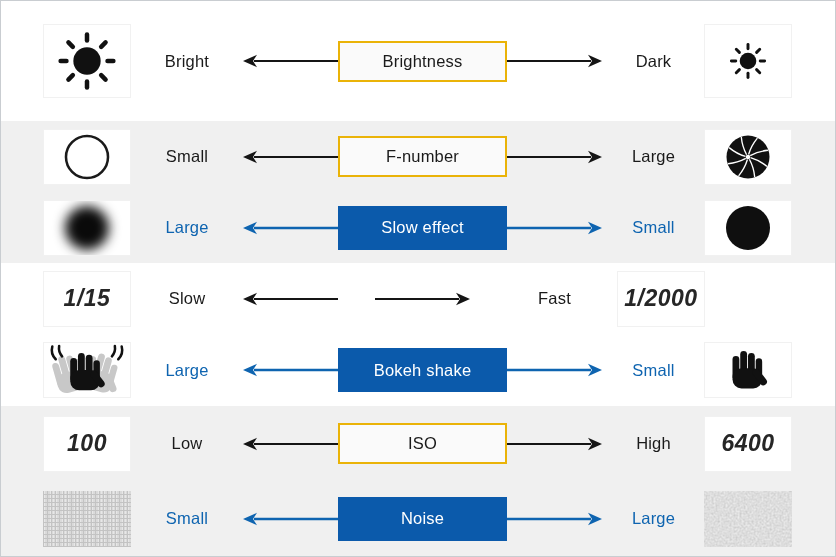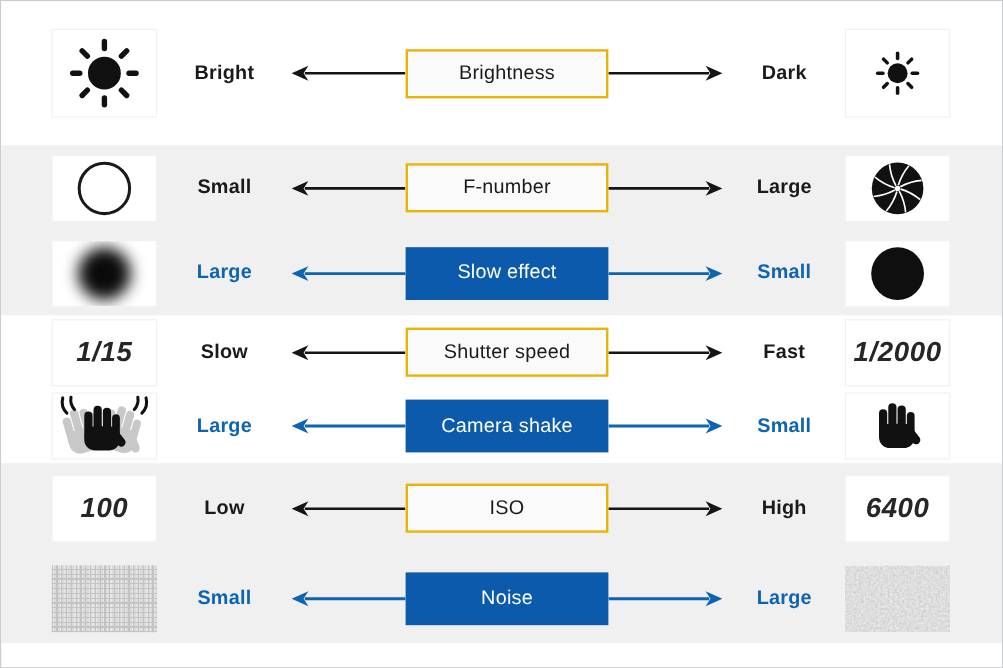--- a/index.html
+++ b/index.html
@@ -7,38 +7,38 @@
     --blue:#0b5aab; --blue-text:#0e64b0; --ink:#1a1a1a;
     --row-alt-bg:#f0f0f0; --canvas-border:#c9cdd1; --box-bg:#fafafa;
   }
   .canvas{
     width:834px;height:555px;border:1px solid var(--canvas-border);
     background:#fff;overflow:hidden;display:flex;flex-direction:column;
   }
   .row{display:flex;flex-direction:column;justify-content:center;}
   .row-brightness{height:120px;background:#fff;}
   .row-aperture{height:142px;background:var(--row-alt-bg);}
-  .row-shutter{height:123px;background:#fff;}
+  .row-shutter{height:143px;background:#fff;}
   .row-iso{height:150px;background:var(--row-alt-bg);}
   .line{
     flex:1;display:grid;align-items:center;
     grid-template-columns:88px 112px 95px 169px 95px 103px 87px;
     padding-left:42px;padding-right:43px;
   }
   
   .tile{
     width:88px;height:56px;background:#fff;border:1px solid #f1f1f1;
     box-sizing:border-box;display:flex;align-items:center;justify-content:center;
     overflow:hidden;justify-self:start;
   }
   .col-right .tile, .tile.right{justify-self:end;}
   .row-brightness .tile{height:74px;}
   .tile.texture{border:none;}
   
-  .side-label{font-size:16.5px;color:var(--ink);text-align:center;letter-spacing:.2px;font-weight:bold;}
+  .side-label{font-size:16.5px;color:var(--ink);text-align:center;letter-spacing:.2px;}
   .line.blue .side-label{color:var(--blue-text);}
   
   .arrow{display:flex;align-items:center;justify-content:center;color:#151515;}
   .line.blue .arrow{color:var(--blue-text);}
   .arrow svg{display:block;}
   
   .term-box{
     width:169px;height:41px;box-sizing:border-box;display:flex;align-items:center;
     justify-content:center;font-size:16.5px;letter-spacing:.2px;justify-self:center;
   }
@@ -195,21 +195,20 @@
       <div class="tile">
         <span class="value">1/15</span>
       </div>
       <div class="side-label">Slow</div>
       <div class="arrow">
         <svg width="95" height="16" viewBox="0 0 95 16">
           <line x1="11" y1="8" x2="95" y2="8" stroke="currentColor" stroke-width="2.2"></line>
           <path d="M0,8 L14,1.8 L10,8 L14,14.2 Z" fill="currentColor"></path>
         </svg>
       </div>
-      <div class="term-box">Shutter speed</div>
       <div class="arrow">
         <svg width="95" height="16" viewBox="0 0 95 16">
           <line x1="0" y1="8" x2="84" y2="8" stroke="currentColor" stroke-width="2.2"></line>
           <path d="M95,8 L81,1.8 L85,8 L81,14.2 Z" fill="currentColor"></path>
         </svg>
       </div>
       <div class="side-label">Fast</div>
       <div class="tile right">
         <span class="value">1/2000</span>
       </div>
@@ -228,21 +227,21 @@
           </g>
         </svg>
       </div>
       <div class="side-label">Large</div>
       <div class="arrow">
         <svg width="95" height="16" viewBox="0 0 95 16">
           <line x1="11" y1="8" x2="95" y2="8" stroke="currentColor" stroke-width="2.4"></line>
           <path d="M0,8 L14,1.8 L10,8 L14,14.2 Z" fill="currentColor"></path>
         </svg>
       </div>
-      <div class="term-box">Camera shake</div>
+      <div class="term-box">Bokeh shake</div>
       <div class="arrow">
         <svg width="95" height="16" viewBox="0 0 95 16">
           <line x1="0" y1="8" x2="84" y2="8" stroke="currentColor" stroke-width="2.4"></line>
           <path d="M95,8 L81,1.8 L85,8 L81,14.2 Z" fill="currentColor"></path>
         </svg>
       </div>
       <div class="side-label">Small</div>
       <div class="tile right">
         <svg width="88" height="56" viewBox="0 0 88 56">
           <use href="#hand-shape" fill="#111" transform="translate(12.5,4.5) scale(0.92)"></use>

